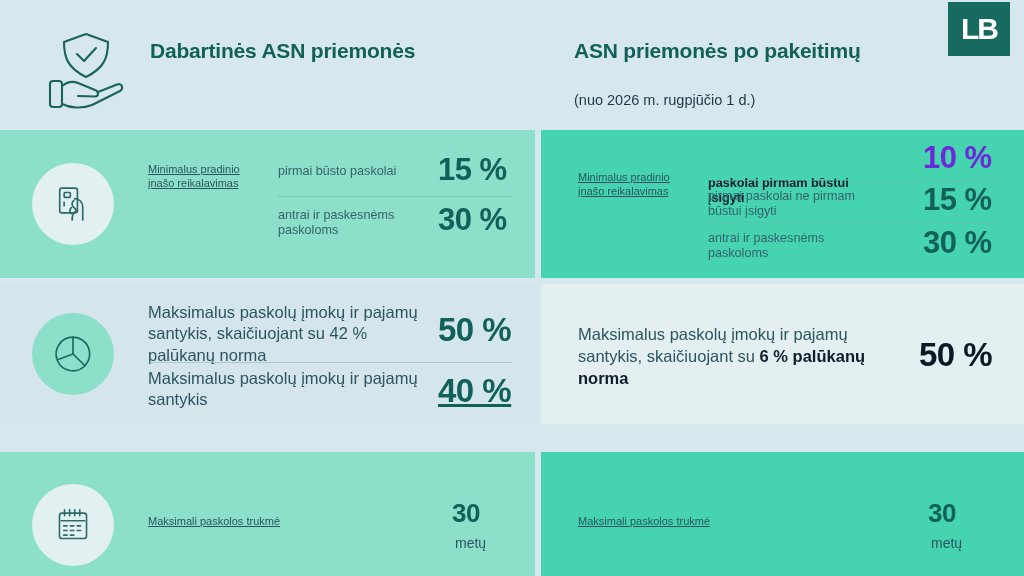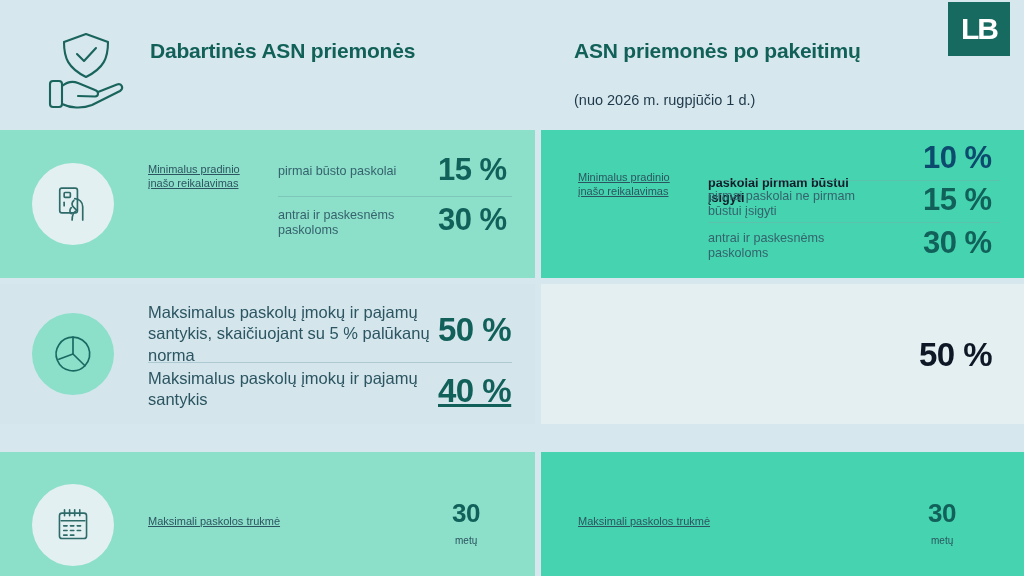--- a/index.html
+++ b/index.html
@@ -139,21 +139,21 @@
   }
   .sub-label.strong { color: #0f1c2b; font-weight: bold; margin-top: 28px; }
   .pct {
     position: absolute;
     font-size: 31px;
     font-weight: bold;
     color: #11615a;
     letter-spacing: -0.5px;
     white-space: nowrap;
   }
-  .pct.dark { color: #0c4a6e; }
+  .pct.dark { color: #6d28d9; }
   .divider {
     position: absolute;
     height: 1px;
     background: #6fb3ab;
     opacity: 0.55;
   }
   .divider.onblue { background: #9dbcc6; opacity: 0.7; }
 
   .big-pct {
     position: absolute;
@@ -168,21 +168,21 @@
   .years-num {
     position: absolute;
     font-size: 26px;
     font-weight: bold;
     color: #11615a;
     letter-spacing: -0.5px;
     line-height: 1;
   }
   .years-unit {
     position: absolute;
-    font-size: 10px;
+    font-size: 14px;
     color: #2c5561;
     line-height: 1;
   }
 
   .text-row2-left {
     position: absolute;
     font-size: 16.5px;
     line-height: 1.3;
     color: #2c5561;
   }
@@ -267,30 +267,33 @@
 
     <div class="panel panel-left blue-dim">
       <div class="icon-circle circle-mint">
         <svg viewBox="0 0 52 52" width="46" height="46" fill="none" stroke="#1b6a62" stroke-width="1.9" stroke-linecap="round" stroke-linejoin="round">
           <path d="M26 7 a19 19 0 1 0 13.5 32.3"></path>
           <path d="M26 7 L26 26 L39.5 39.3 A19 19 0 0 0 26 7 Z"></path>
           <path d="M26 26 L10 32"></path>
         </svg>
       </div>
 
-      <div class="text-row2-left" style="left:148px; top:18px; width:290px;">Maksimalus paskolų įmokų ir pajamų santykis, skaičiuojant su 5 % palūkanų norma</div>
+      <div class="text-row2-left" style="left:148px; top:18px; width:290px;">Maksimalus paskolų įmokų ir pajamų santykis, skaičiuojant su 42 % palūkanų norma</div>
       <div class="big-pct" style="left:438px; top:27px;">50 %</div>
 
       <div class="divider onblue" style="left:148px; top:78px; width:364px;"></div>
 
       <div class="text-row2-left" style="left:148px; top:84px; width:290px;">Maksimalus paskolų įmokų ir pajamų santykis</div>
       <div class="big-pct" style="left:438px; top:88px;text-decoration:underline;">40 %</div>
     </div>
 
     <div class="panel panel-right blue-pale">
+      <div class="cat-right-r2" style="left:37px; top:40px; width:300px;">
+        <span>Maksimalus paskolų įmokų ir pajamų santykis, skaičiuojant su </span><b>6 % palūkanų norma</b>
+      </div>
       <div class="big-pct dark" style="left:378px; top:52px;">50 %</div>
     </div>
   </div>
 
   <div class="row row3">
 
     <div class="panel panel-left mint-light">
       <div class="icon-circle circle-pale">
         <svg viewBox="0 0 52 52" width="44" height="44" fill="none" stroke="#2d6a68" stroke-width="1.9" stroke-linecap="round" stroke-linejoin="round">
           <rect x="10" y="12" width="32" height="30" rx="3"></rect>

